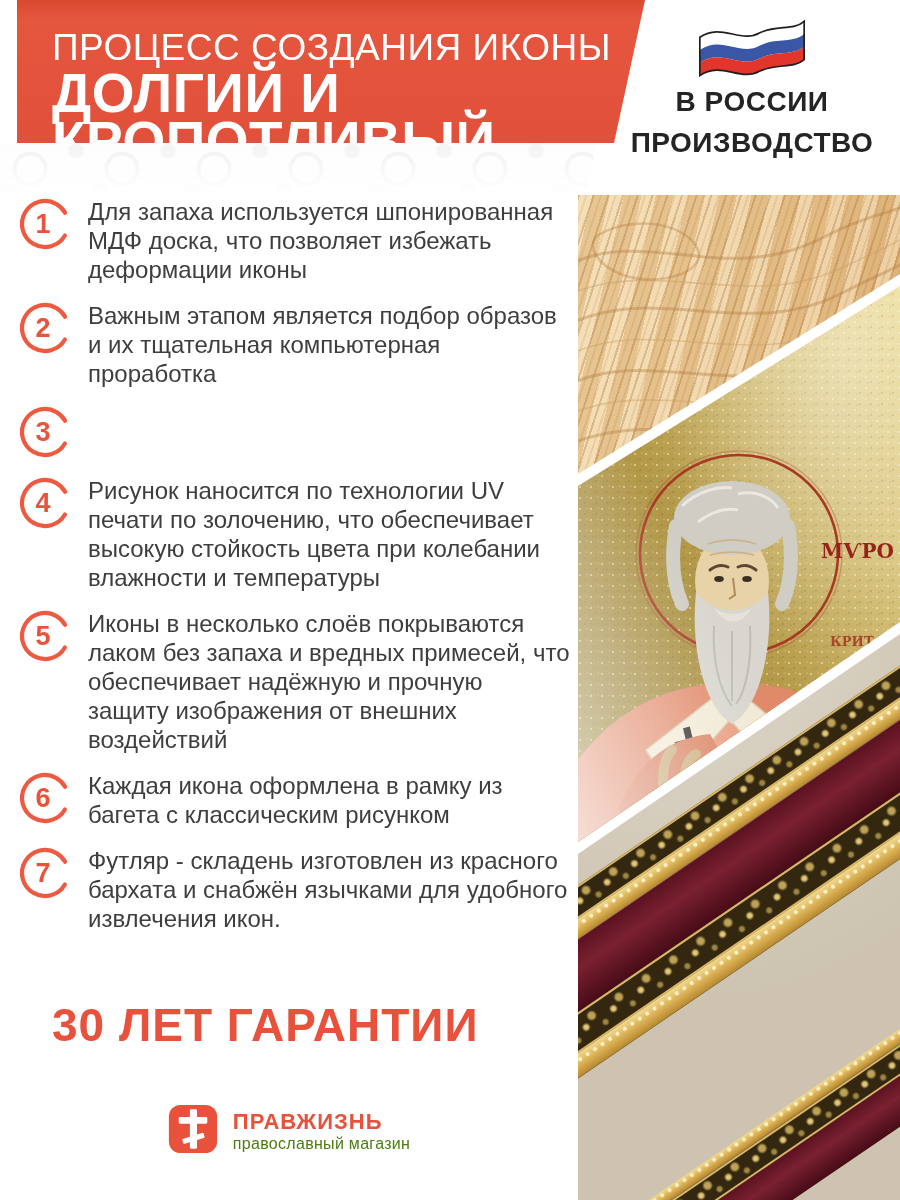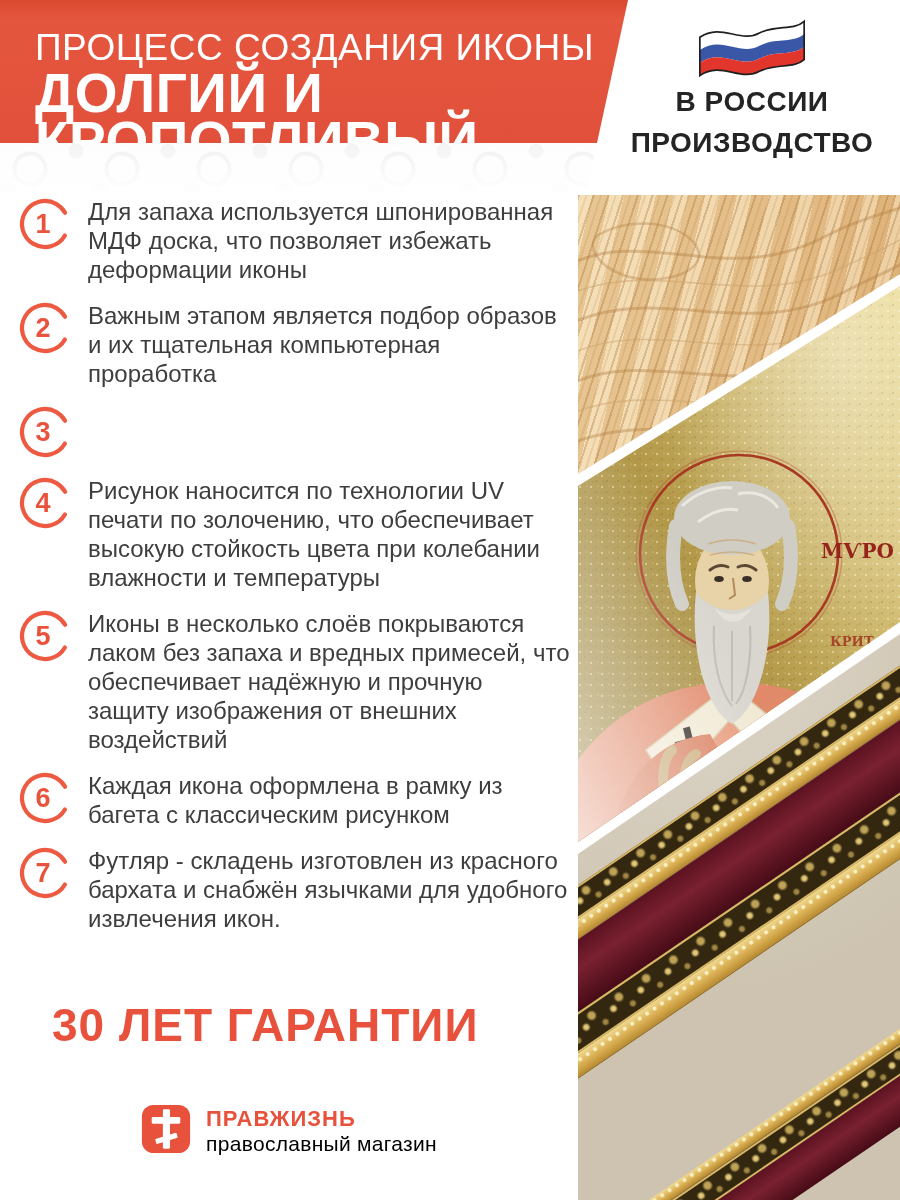--- a/index.html
+++ b/index.html
@@ -1,20 +1,20 @@
 <!DOCTYPE html>
 <html><head>
 <meta charset="utf-8">
 <style>
   html,body{margin:0;padding:0;background:#ffffff;}
   .page{position:relative;width:900px;height:1200px;overflow:hidden;background:#ffffff;
         font-family:"Liberation Sans","DejaVu Sans",sans-serif;}
 
   
-  .banner{position:absolute;left:0;top:0;width:660px;height:143px;
+  .banner{position:absolute;left:17px;top:0;width:660px;height:143px;
           background:linear-gradient(180deg,#d9492f 0,#e5563f 14%,#e1503a 100%);
           clip-path:polygon(0 0,628px 0,597px 143px,0 143px);
           filter:drop-shadow(0 3px 3px rgba(0,0,0,.22));}
   .banner-inner{padding:27px 0 0 35px;color:#fff;}
   .banner-line1{font-size:37px;font-weight:400;letter-spacing:.5px;line-height:42px;}
   .banner-line2{font-size:55px;font-weight:700;letter-spacing:.5px;line-height:48px;}
 
   
   .ornament-band{position:absolute;left:0;top:143px;width:600px;height:56px;
     clip-path:polygon(0 0,597px 0,583px 56px,0 56px);
@@ -44,21 +44,21 @@
 
   
   .guarantee{position:absolute;left:52px;top:998px;font-size:46px;font-weight:700;
              color:#e8513b;letter-spacing:1px;}
 
   
   .logo-row{position:absolute;left:0;top:1104px;width:578px;display:flex;
             justify-content:center;align-items:center;gap:15px;}
   .logo-texts{display:flex;flex-direction:column;}
   .logo-name{font-size:22px;font-weight:700;color:#e8513b;letter-spacing:1px;}
-  .logo-tagline{font-size:21px;color:#000000;letter-spacing:.3px;}
+  .logo-tagline{font-size:16px;color:#4d7c0f;letter-spacing:.3px;}
 
   
   .panel{position:absolute;left:578px;top:195px;width:322px;height:1005px;background:#fff;}
   .panel-section{position:absolute;inset:0;}
 
   .wood{clip-path:polygon(0 0,322px 0,322px 79px,0 279px);
     background:
       repeating-linear-gradient(108deg, rgba(146,96,40,.28) 0 2px, rgba(146,96,40,0) 2px 7px, rgba(146,96,40,.13) 7px 9px, rgba(146,96,40,0) 9px 14px),
       repeating-linear-gradient(103deg, rgba(255,240,210,.45) 0 14px, rgba(221,178,120,.35) 14px 31px),
       linear-gradient(100deg,#eed2a2 0%,#e4bd86 50%,#d4a263 100%);}

